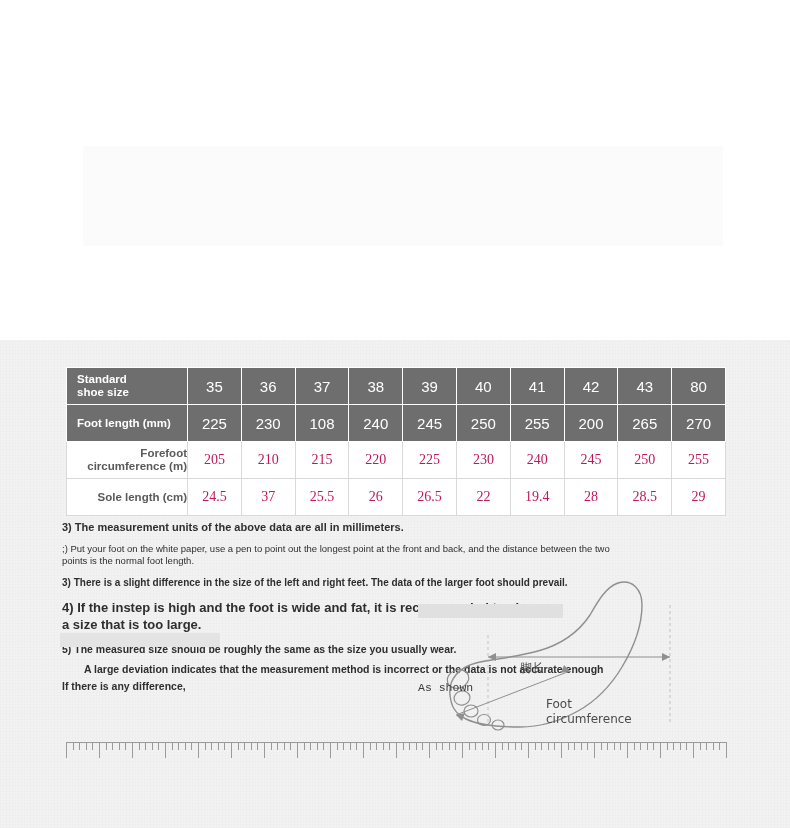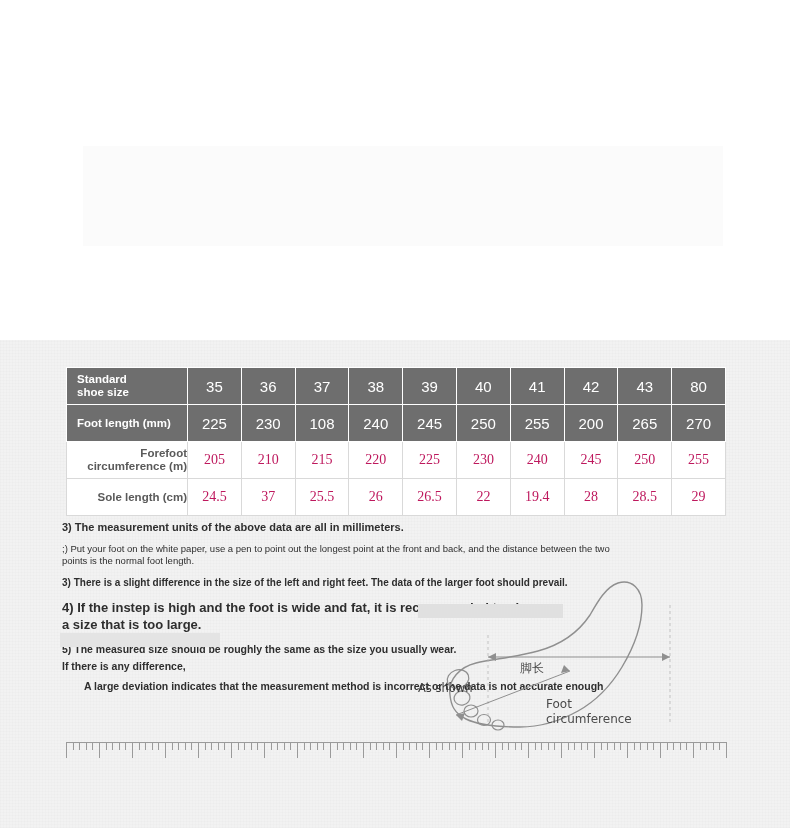--- a/index.html
+++ b/index.html
@@ -185,20 +185,21 @@
   .label-footlength {
     left: 520px;
     top: 660px;
     font-size: 12px;
   }
   .label-asshown {
     left: 418px;
     top: 681px;
     font-size: 11.5px;
     color: #3b3b3b;
+    font-family: Liberation Mono, monospace;
   }
   .label-circ {
     left: 546px;
     top: 697px;
     font-size: 12px;
     line-height: 15px;
     color: #4a4a4a;
   }
 
   
@@ -304,22 +305,22 @@
     </tr>
   </tbody>
     </table>
 
   <div class="notes">
     <div class="note">3) The measurement units of the above data are all in millimeters.</div>
     <div class="note small">;) Put your foot on the white paper, use a pen to point out the longest point at the front and back, and the distance between the two points is the normal foot length.</div>
     <div class="note n3">3) There is a slight difference in the size of the left and right feet. The data of the larger foot should prevail.</div>
     <div class="note n4">4) If the instep is high and the foot is wide and fat, it is recommended to choose a size that is too large.</div>
     <div class="note n5">5) The measured size should be roughly the same as the size you usually wear.</div>
+    <div class="note n5 note-indent" style="margin-top:-4px;">A large deviation indicates that the measurement method is incorrect or the data is not accurate enough</div>
     <div class="note n5" style="margin-top:-7px;">If there is any difference,</div>
-    <div class="note n5 note-indent" style="margin-top:-4px;">A large deviation indicates that the measurement method is incorrect or the data is not accurate enough</div>
   </div>
 
   <div class="smudge-a"></div>
   <div class="smudge-b"></div>
 
   <div class="foot-diagram">
     <svg width="310" height="200" viewBox="0 0 310 200">
 
       <path d="M 30 120
                C 28 104, 40 92, 56 88

